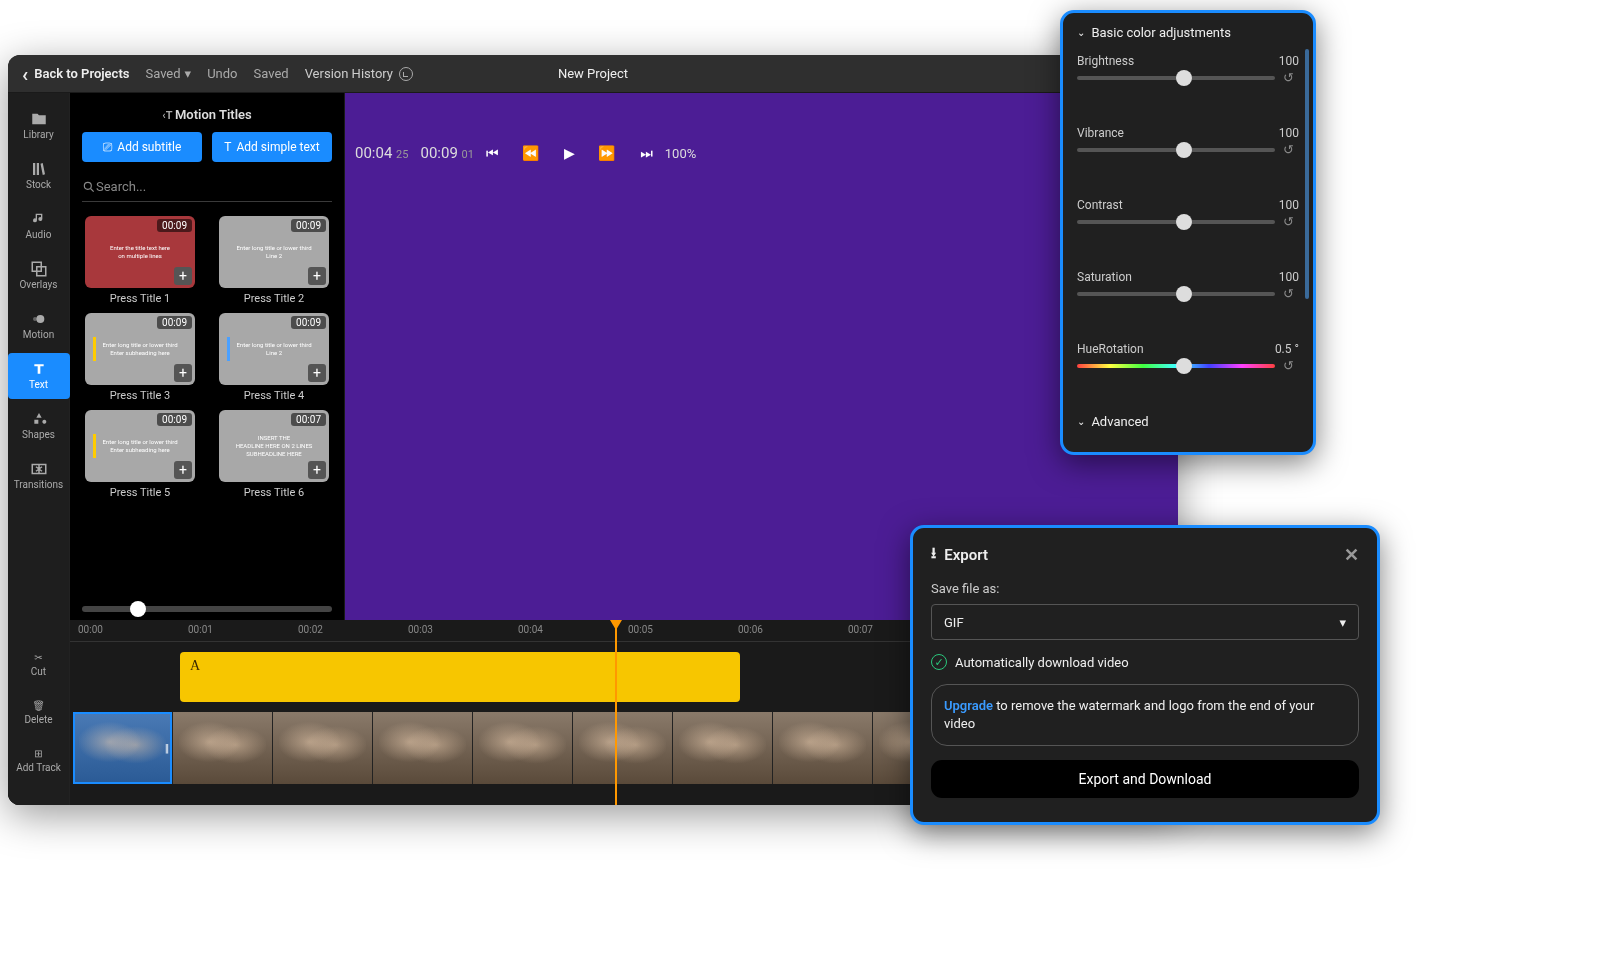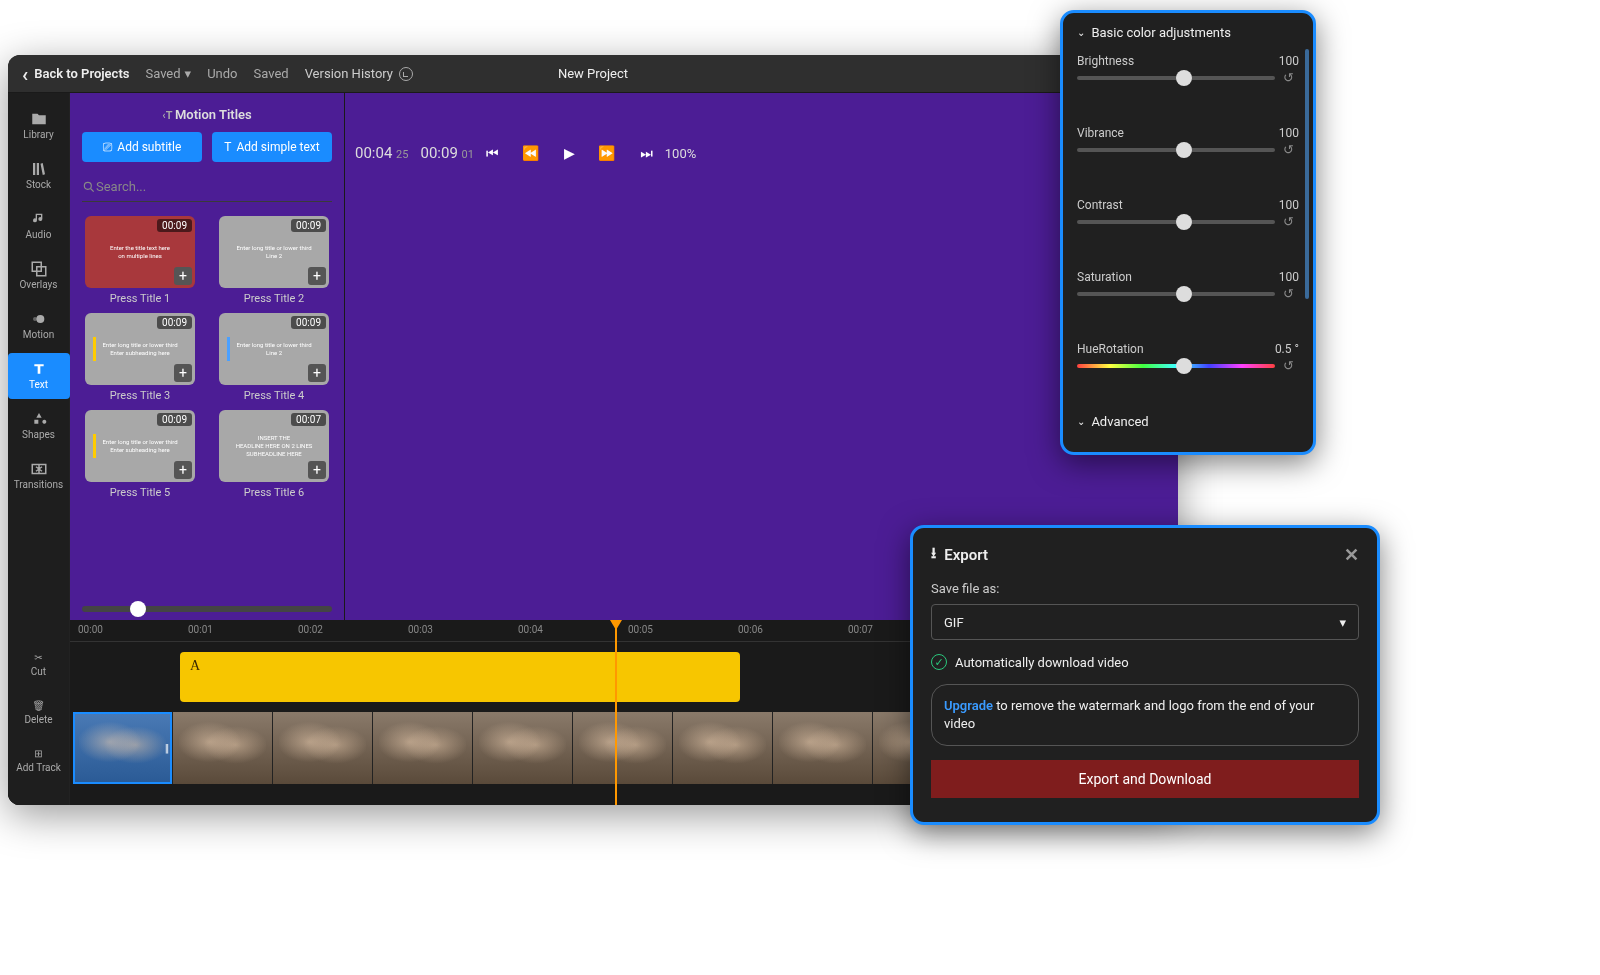--- a/index.html
+++ b/index.html
@@ -10,21 +10,21 @@
 .topbar .back::before{content:"‹";font-size:20px;line-height:0}
 .topbar .drop{color:#aaa;display:flex;align-items:flex-end;gap:4px;cursor:pointer}
 .topbar .vhist{display:flex;align-items:center;gap:6px;color:#ccc;cursor:pointer}
 .vhist-icon{width:14px;height:14px;border:1.5px solid #aaa;border-radius:50%;position:relative}
 .vhist-icon::after{content:"";position:absolute;width:4px;height:4px;border-left:1.5px solid #aaa;border-bottom:1.5px solid #aaa;top:4px;left:3px}
 .topbar .title{position:absolute;left:50%;transform:translateX(-50%);color:#eee;font-size:13px}
 .leftnav{position:absolute;left:0;top:38px;bottom:0;width:62px;background:#1e1e1e;display:flex;flex-direction:column;align-items:center;padding-top:10px;gap:4px;border-right:1px solid #222}
 .nav-item{width:62px;height:46px;display:flex;flex-direction:column;align-items:center;justify-content:center;gap:3px;color:#aaa;font-size:10px;cursor:pointer;border-radius:4px}
 .nav-item.active{background:#1a8cff;color:#fff}
 .nav-icon{width:18px;height:14px;display:flex;align-items:center;justify-content:center}
-.panel{position:absolute;left:62px;top:38px;width:275px;bottom:185px;background:#4c1d95;padding:10px 12px;overflow:hidden;border-right:1px solid #1a1a1a}
+.panel{position:absolute;left:62px;top:38px;width:275px;bottom:185px;background:#000000;padding:10px 12px;overflow:hidden;border-right:1px solid #1a1a1a}
 .panel-title{text-align:center;color:#ddd;font-size:13px;font-weight:600;margin:4px 0 10px}
 .panel-title::before{content:"‹T ";font-size:11px;color:#aaa}
 .panel-btns{display:flex;gap:10px;margin-bottom:10px}
 .pbtn{flex:1;height:30px;background:#1a8cff;color:#fff;border:none;border-radius:4px;font-size:12px;display:flex;align-items:center;justify-content:center;gap:5px;cursor:pointer}
 .search{display:flex;align-items:center;height:30px;border-bottom:1px solid #3a3a3a;margin-bottom:14px;color:#888;font-size:13px}
 .search svg{width:14px;height:14px;flex-shrink:0}
 .grid{display:grid;grid-template-columns:1fr 1fr;gap:8px 18px}
 .temp{display:flex;flex-direction:column;gap:4px;align-items:center}
 .temp-box{width:110px;height:72px;background:#a8a8a8;border-radius:6px;position:relative;display:flex;align-items:center;justify-content:center;font-size:6px;color:#fff;text-align:center;padding:4px;overflow:hidden;cursor:pointer}
 .temp-box.red{background:#a8383c}
@@ -71,21 +71,21 @@
 
 .export-panel{position:absolute;left:910px;top:525px;width:470px;height:300px;background:#202020;border:3px solid #1a8cff;border-radius:14px;color:#ccc;padding:14px 18px;box-shadow:0 8px 30px rgba(0,0,0,.5)}
 .ex-head{display:flex;align-items:center;gap:8px;font-size:15px;color:#eee;font-weight:600}
 .ex-close{margin-left:auto;color:#999;font-size:18px;cursor:pointer}
 .ex-label{font-size:13px;color:#ccc;margin:14px 0 8px}
 .ex-select{height:36px;border:1px solid #555;border-radius:4px;display:flex;align-items:center;padding:0 12px;justify-content:space-between;color:#eee;font-size:13px;cursor:pointer}
 .ex-check{display:flex;align-items:center;gap:8px;margin:14px 0;font-size:13px;color:#eee}
 .checkmark{width:16px;height:16px;border:1.5px solid #2ac77c;border-radius:50%;display:flex;align-items:center;justify-content:center;color:#2ac77c;font-size:11px;cursor:pointer}
 .ex-upgrade{border:1px solid #555;border-radius:16px;padding:12px;font-size:13px;color:#eee;line-height:1.4}
 .ex-upgrade a{color:#3a9bff;text-decoration:none;font-weight:600;cursor:pointer}
-.ex-btn{width:100%;height:38px;background:#7f1d1d;border:none;border-radius:0;color:#fff;font-size:14px;margin-top:14px;cursor:pointer}
+.ex-btn{width:100%;height:38px;background:#000000;border:none;border-radius:11px;color:#fff;font-size:14px;margin-top:14px;cursor:pointer}
 .temp-inner{font-size:6px;line-height:1.3}
 .temp-accent{width:3px;height:24px;background:#ffcc00;position:absolute;left:8px;top:24px}
 .temp-accent.blue{background:#4aa0ff}
 </style>
 </head>
 <body>
 
 <div class="app">
   <div class="topbar">
     <div class="back">Back to Projects</div>

